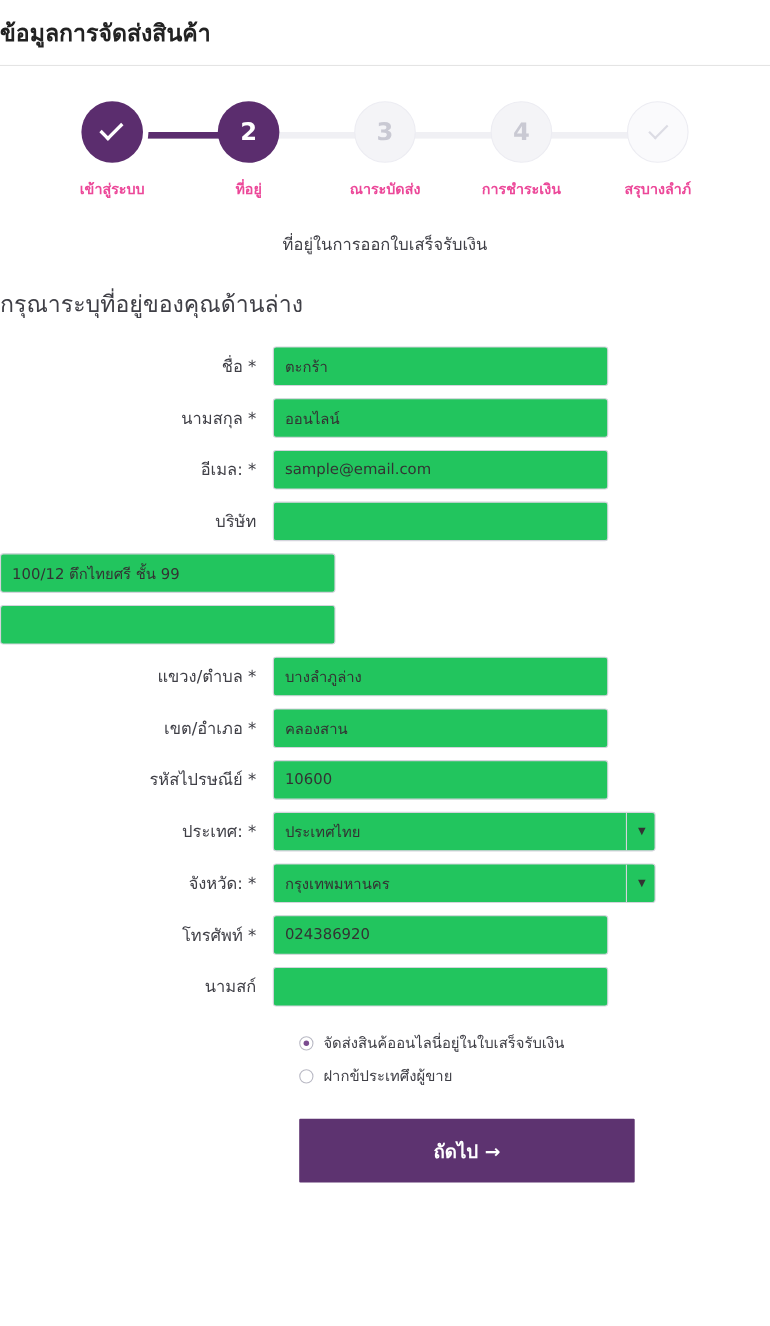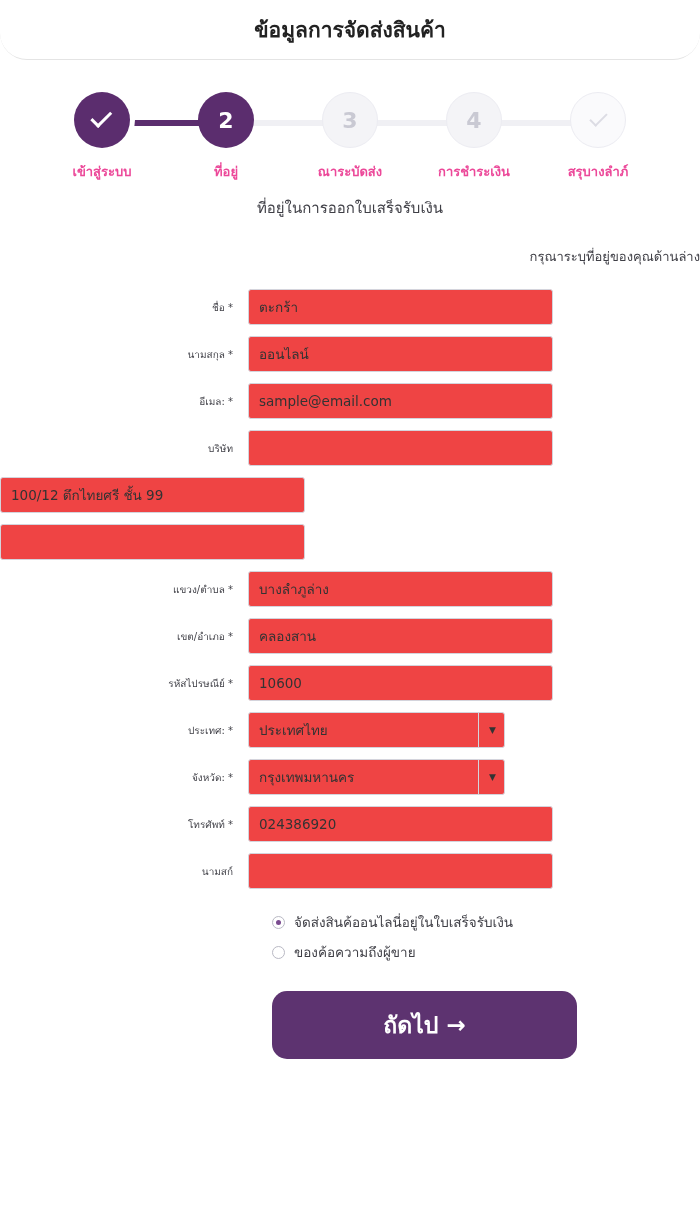--- a/index.html
+++ b/index.html
@@ -16,23 +16,21 @@
     width: 700px;
     height: 1205px;
     position: relative;
     overflow: hidden;
   }
   
   .header {
     height: 60px;
     display: flex;
     align-items: center;
-    justify-content: center;
     border-bottom: 1px solid #e4e4e4;
-    border-radius: 27px;
   }
   .header-title {
     font-size: 21px;
     font-weight: bold;
     color: #222222;
     letter-spacing: 0px;
   }
   
   .stepper {
     margin-top: 32px;
@@ -119,62 +117,62 @@
   .step-label {
     margin-top: 13px;
     font-size: 13px;
     color: #ec4899;
     font-weight: bold;
     white-space: nowrap;
   }
   
   .intro {
     text-align: center;
-    margin-top: 4px;
+    margin-top: 18px;
     font-size: 15px;
     color: #3f3f46;
   }
   .intro2 {
-    text-align: right;
+    text-align: left;
     margin-top: 26px;
-    font-size: 13px;
+    font-size: 21px;
     color: #3f3f46;
   }
   .form {
     margin-top: 22px;
   }
   .row {
     display: flex;
     align-items: center;
     margin-bottom: 11px;
   }
   .label {
     width: 248px;
     text-align: right;
     padding-right: 15px;
-    font-size: 10px;
+    font-size: 15px;
     color: #3f3f46;
     white-space: nowrap;
   }
   .field {
     width: 305px;
     height: 36px;
     border: 1px solid #d4d4dc;
     border-radius: 3px;
-    background: #ef4444;
+    background: #22c55e;
     font-size: 13.5px;
     color: #333333;
     padding: 0 10px;
     font-family: "DejaVu Sans", "Liberation Sans", sans-serif;
     outline: none;
   }
   .field::placeholder { color: #b5b5bf; }
   .select-wrap {
     position: relative;
-    width: 257px;
+    width: 348px;
     border-radius: 18px;
   }
   .select-wrap .field { width: 100%; padding-right: 28px; }
   .caret {
     position: absolute;
     right: 9px;
     top: 50%;
     transform: translateY(-50%);
     font-size: 9px;
     color: #333;
@@ -220,26 +218,26 @@
     font-size: 13.5px;
     color: #3f3f46;
   }
   
   .submit-wrap {
     margin-top: 28px;
     margin-left: 272px;
   }
   .submit {
     width: 305px;
-    height: 68px;
+    height: 58px;
     background: #5d3370;
     color: #ffffff;
     border: none;
-    border-radius: 15px;
-    font-size: 23px;
+    border-radius: 1px;
+    font-size: 17px;
     font-weight: bold;
     font-family: "DejaVu Sans", "Liberation Sans", sans-serif;
     cursor: pointer;
   }
 </style>
 </head>
 <body>
 
 <div class="page">
 
@@ -360,21 +358,21 @@
       <input class="field" value="" style="">
     </div>
 
     <div class="radio-row first">
       <span class="radio checked"></span>
       <span class="radio-label">จัดส่งสินค้ออนไลนี่อยู่ในใบเสร็จรับเงิน</span>
     </div>
 
     <div class="radio-row">
       <span class="radio"></span>
-      <span class="radio-label">ของค้อความถึงผู้ขาย</span>
+      <span class="radio-label">ฝากข้ประเทศึงผู้ขาย</span>
     </div>
 
     <div class="submit-wrap">
       <button class="submit">ถัดไป →</button>
     </div>
 
   </div>
 </div>
 
 </body></html>

